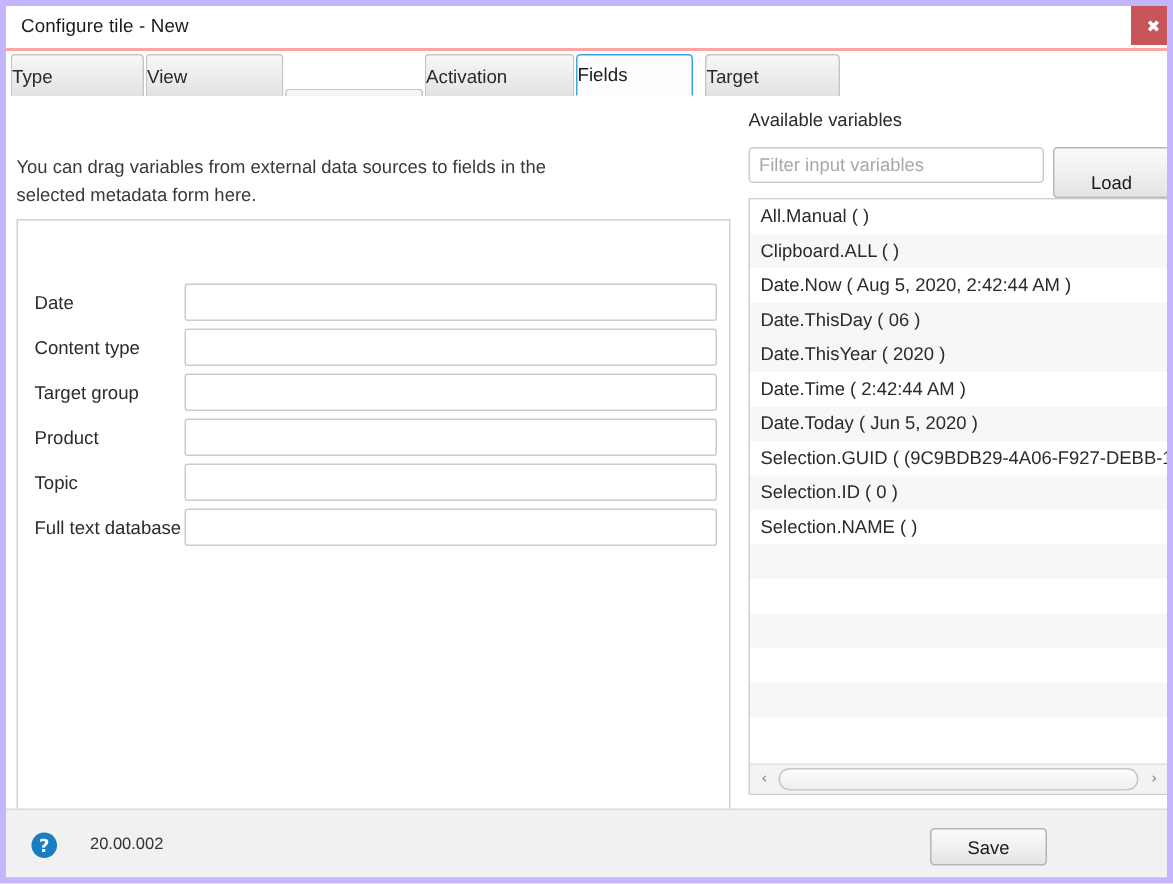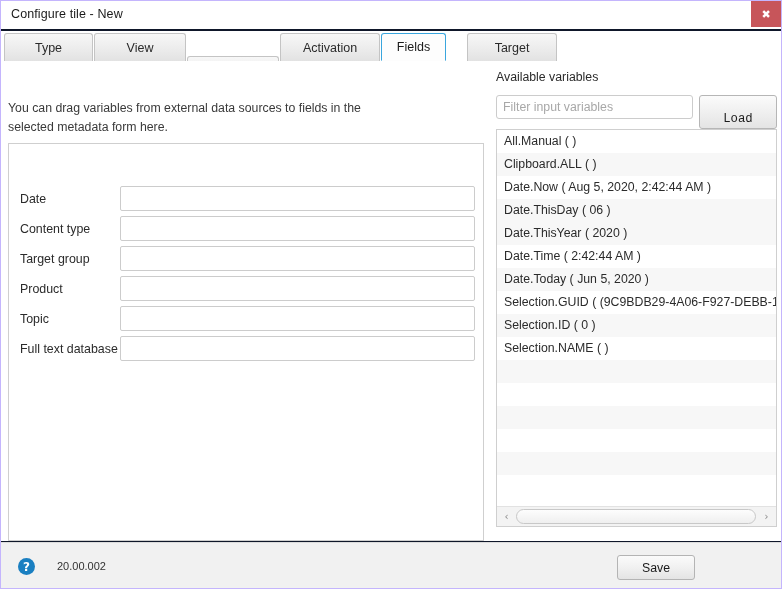--- a/index.html
+++ b/index.html
@@ -7,22 +7,22 @@
     margin: 0; padding: 0;
     width: 782px; height: 589px;
     overflow: hidden;
     background: #ffffff;
     font-family: "Liberation Sans", sans-serif;
     -webkit-font-smoothing: antialiased;
   }
   #app {
     position: relative;
     width: 782px; height: 589px;
-    background: #0f172a;
-    border: 1px solid #c4b5fd;
+    background: #fca5a5;
+    border: 4px solid #c4b5fd;
     overflow: hidden;
   }
 
   
   .titlebar {
     position: absolute; left: 0; top: 0;
     width: 780px; height: 28px;
     background: #ffffff;
   }
   .titlebar-text {
@@ -50,21 +50,21 @@
     width: 780px; height: 30px;
     background: #ffffff;
   }
   .tab {
     position: absolute; top: 2px;
     height: 28px;
     background: linear-gradient(to bottom, #f7f7f7 0%, #ededed 50%, #e2e2e2 100%);
     border: 1px solid #c4c4c4;
     border-bottom: none;
     border-radius: 3px 3px 0 0;
-    display: flex; align-items: center; justify-content: center;
+    display: flex; align-items: center; 
     font-size: 12.5px; color: #2a2a2a;
     cursor: pointer;
     user-select: none;
   }
   .tab.selected {
     background: #fdfdfd;
     border: 1px solid #3aa6de;
     border-bottom: 1px solid #fdfdfd;
     color: #1b1b1b;
     z-index: 3;
@@ -138,21 +138,21 @@
     padding: 0 6px;
     outline: none;
   }
   .filter-input::placeholder { color: #a8a8a8; }
   .load-btn {
     position: absolute; left: 208px; top: 34px;
     width: 78px; height: 24px;
     background: linear-gradient(to bottom, #fbfbfb 0%, #f0f0f0 48%, #e4e4e4 100%);
     border: 1px solid #b6b6b6;
     border-radius: 3px;
-    font-family: Liberation Mono, monospace;
+    font-family: Liberation Sans, sans-serif;
     font-size: 12.3px;
     color: #1b1b1b;
     cursor: pointer;
     padding: 16px;
   }
 
   .var-list-box {
     position: absolute; left: 5px; top: 68px;
     width: 281px; height: 398px;
     border: 1px solid #cfcfcf;
@@ -257,21 +257,21 @@
       </div>
       <div class="tab" style="left: 93px; width: 92px;">
         <span>View</span>
       </div>
       <div class="tab" style="left: 186px; width: 92px; margin-top: 23px;">
         <span>Form</span>
       </div>
       <div class="tab" style="left: 279px; width: 100px;">
         <span>Activation</span>
       </div>
-      <div class="tab selected" style="left: 380px; width: 65px;">
+      <div class="tab selected" style="left: 380px; width: 78px;">
         <span>Fields</span>
       </div>
       <div class="tab" style="left: 466px; width: 90px;">
         <span>Target</span>
       </div>
     </div>
 
   <div class="left-pane">
     <div class="page-desc">You can drag variables from external data sources to fields in the selected metadata form here.</div>
     <div class="form-box" id="form-box">

